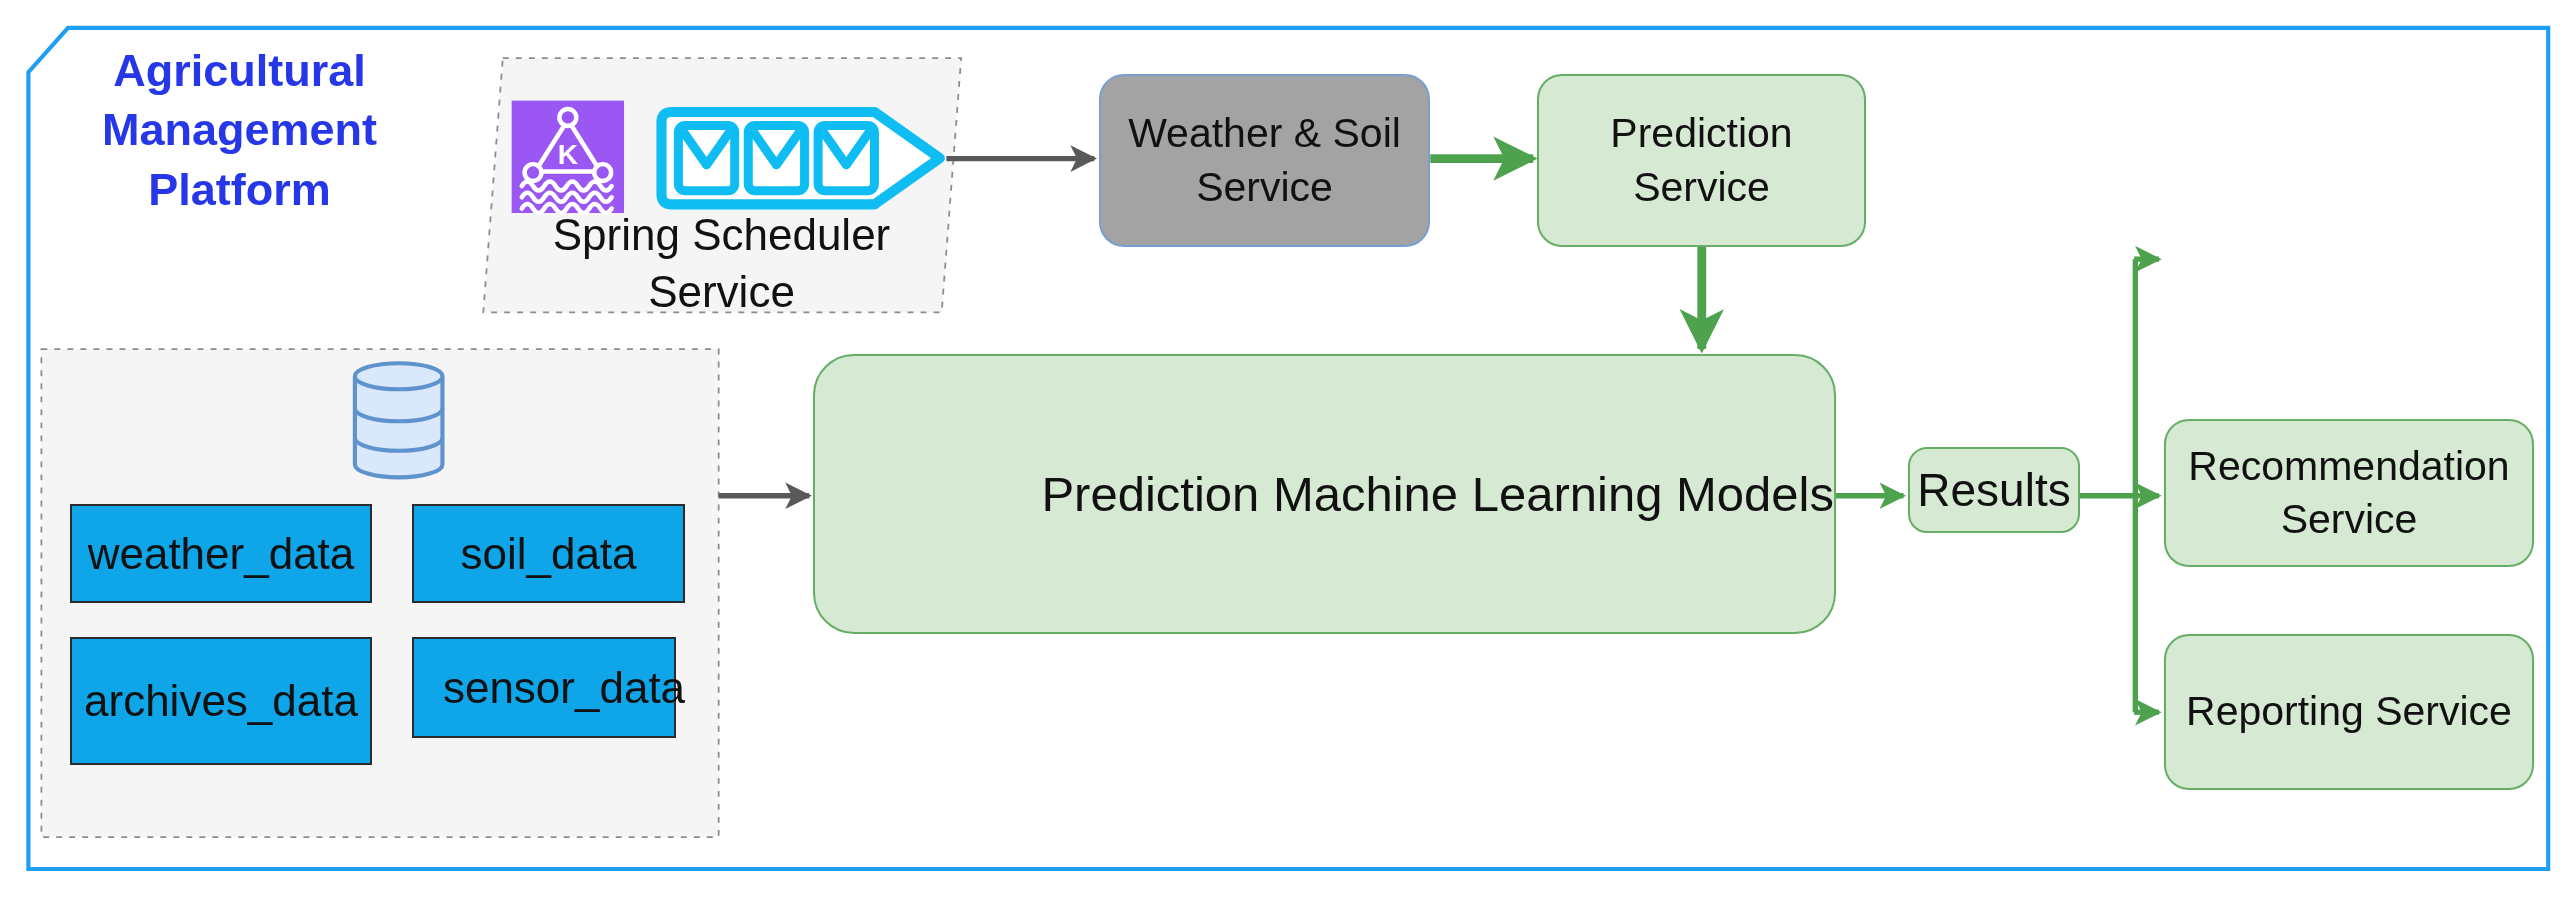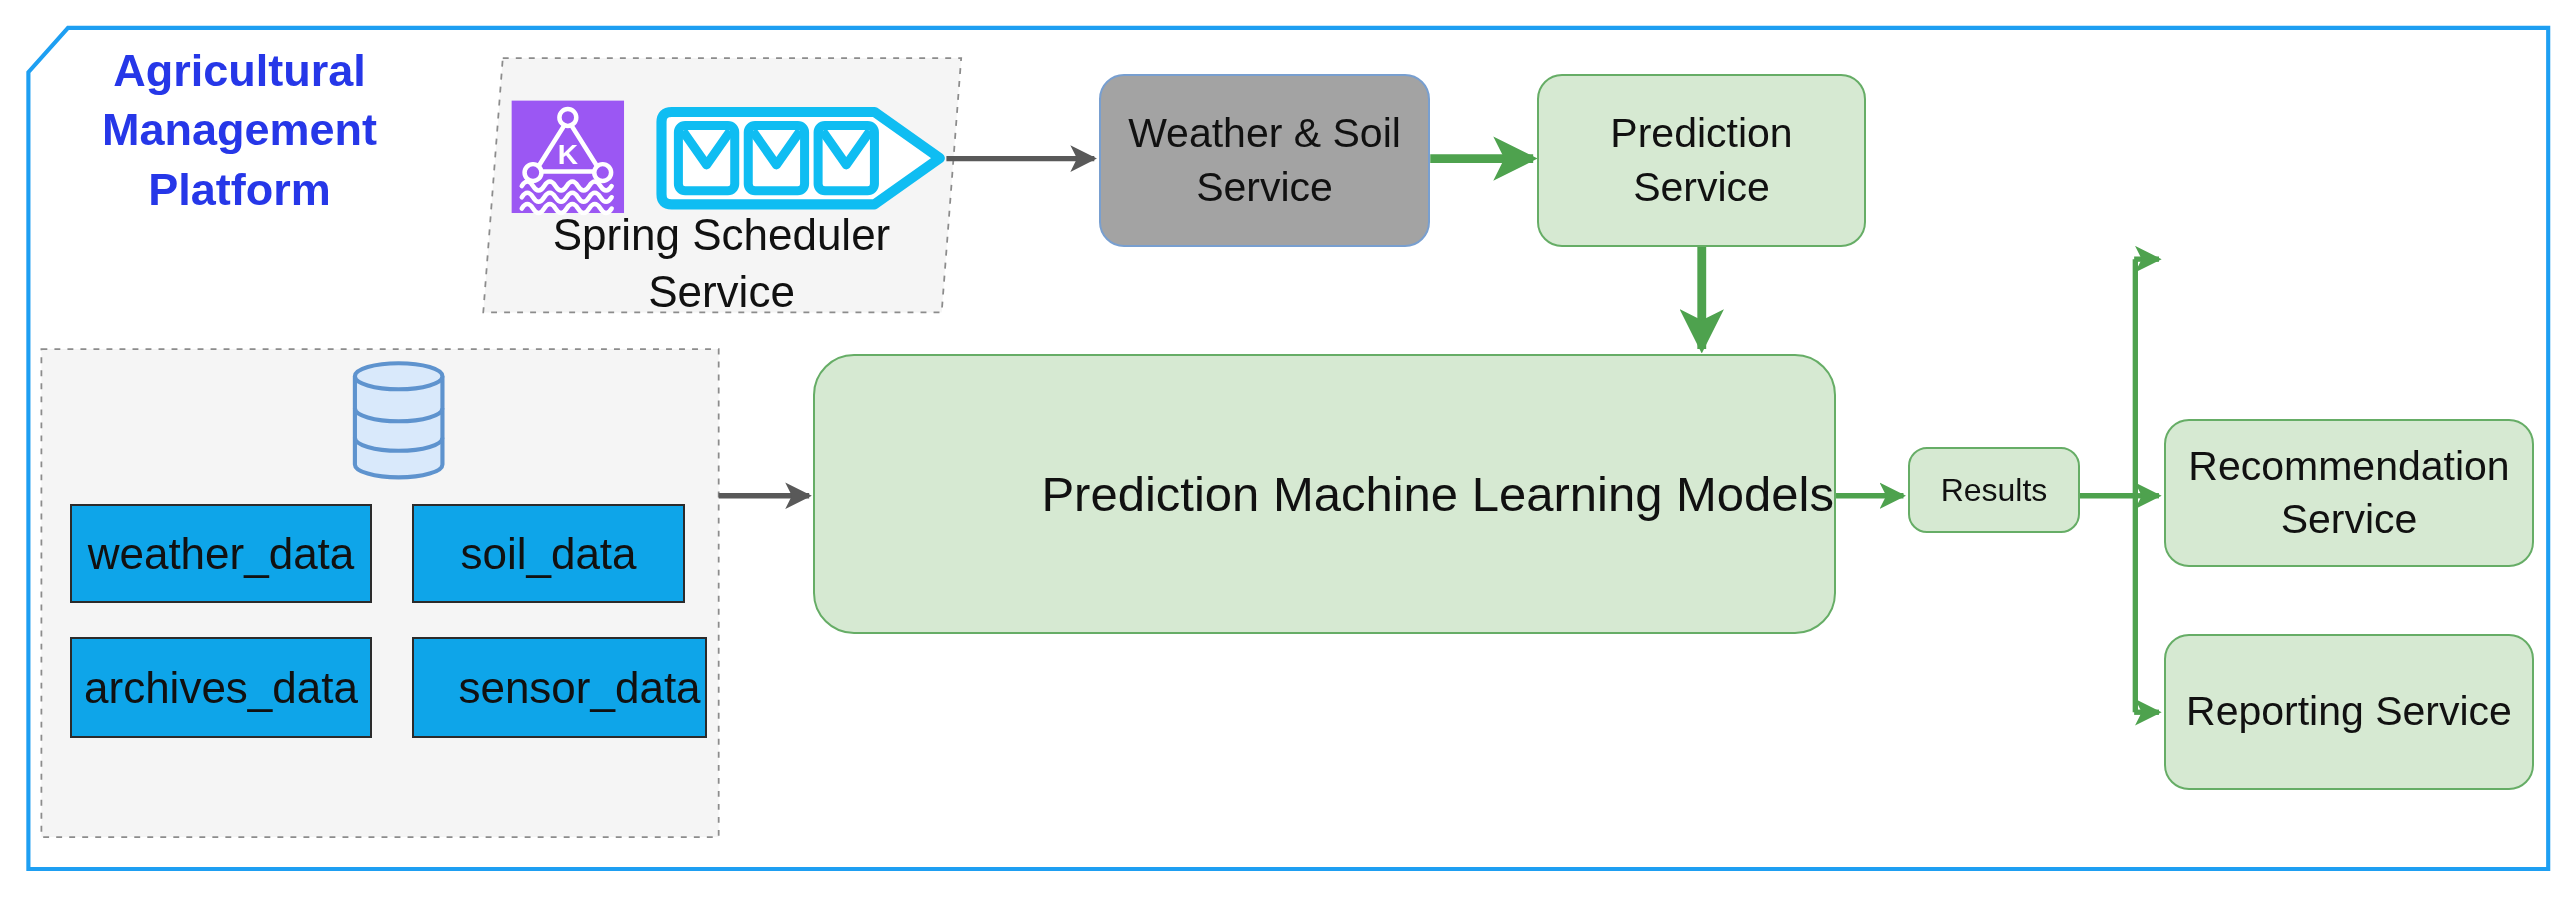--- a/index.html
+++ b/index.html
@@ -10,21 +10,21 @@
         text-align:center;color:#111111;box-sizing:border-box;}
   .rounded{border-radius:25px;}
   .green-node{background:#d6e9d2;border:2.4px solid #66ad66;}
   .blue-node{background:#a3a3a3;border:2.4px solid #789fd0;}
   .svc-label{font-size:41px;line-height:1.3;padding:0 8.3px;}
   .table-box{position:absolute;z-index:2;background:#0ea5e9;border:2.4px solid #2b2b2b;
              display:flex;align-items:center;justify-content:center;font-size:44px;color:#111111;box-sizing:border-box;}
   #platform-title{position:absolute;left:83px;top:41px;width:313px;z-index:2;
                   font-size:45px;font-weight:bold;color:#2637e8;text-align:center;line-height:1.32;}
   #ml-label{font-size:49px;}
-  #results-label{font-size:32px;text-align:center;}
+  #results-label{font-size:46px;text-align:center;}
   #spring-label{position:absolute;left:494px;top:206px;width:455px;z-index:2;text-align:center;
                 font-size:44px;line-height:1.3;color:#111111;}
 </style>
 </head>
 <body>
 
 <div id="canvas">
 
   <svg id="wires" width="2576" height="901" viewBox="0 0 4355 1523">
     <defs>
@@ -117,21 +117,21 @@
   <div class="node green-node rounded svc-label" style="left:2164px;top:634px;width:370px;height:156px;padding:8px;">
     <span>Reporting Service</span>
   </div>
 
   <div class="table-box" style="left:70px;top:504px;width:302px;height:99px;">
     <span>weather_data</span>
   </div>
   <div class="table-box" style="left:412px;top:504px;width:273px;height:99px;">
     <span>soil_data</span>
   </div>
-  <div class="table-box" style="left:70px;top:637px;width:302px;height:101px;">
+  <div class="table-box" style="left:70px;top:637px;width:302px;height:128px;">
     <span>archives_data</span>
   </div>
-  <div class="table-box" style="left:412px;top:637px;width:295px;height:101px;padding-left:40px;">
+  <div class="table-box" style="left:412px;top:637px;width:264px;height:101px;padding-left:40px;">
     <span>sensor_data</span>
   </div>
 
 </div>
 
 
 </body></html>

